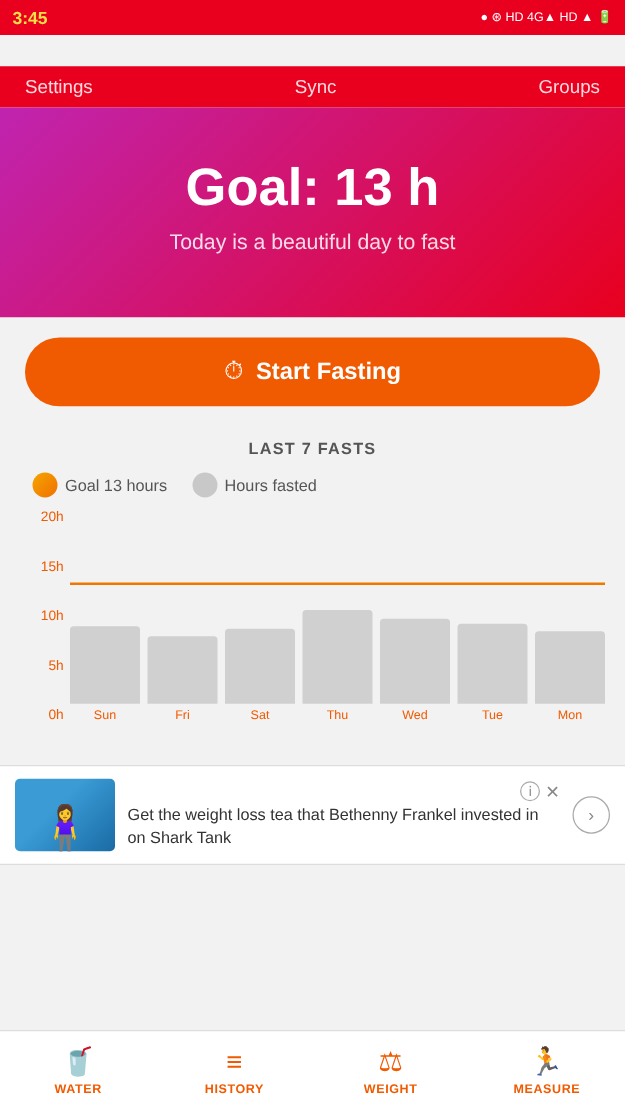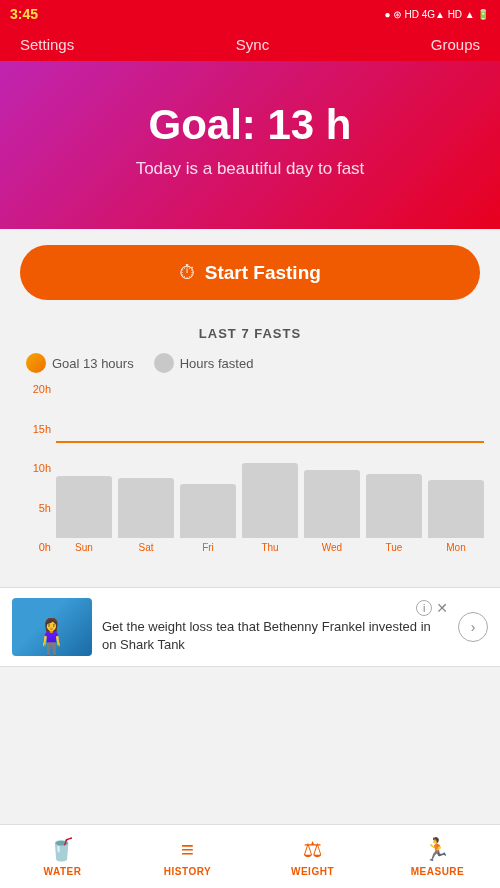--- a/index.html
+++ b/index.html
@@ -30,20 +30,21 @@
       font-size: 10px;
     }
 
     
     .top-nav {
       background: #e8001e;
       display: flex;
       justify-content: space-between;
       align-items: center;
       padding: 8px 20px;
+      margin-top: 25px;
     }
     .top-nav a {
       color: rgba(255,255,255,0.85);
       font-size: 15px;
       text-decoration: none;
     }
 
     
     .hero {
       background: linear-gradient(135deg, #c024b0 0%, #e8001e 100%);
@@ -312,26 +313,26 @@
 
     <div style="position:relative;">
 
       <div class="goal-line" style="bottom: 110px;"></div>
       <div class="chart-bars" id="chart-bars">
           <div class="bar-group">
             <div class="bar" style="height: 62px;"></div>
             <div class="bar-label">Sun</div>
           </div>
           <div class="bar-group">
+            <div class="bar" style="height: 54px;"></div>
+            <div class="bar-label">Fri</div>
+          </div>
+          <div class="bar-group">
             <div class="bar" style="height: 60px;"></div>
             <div class="bar-label">Sat</div>
-          </div>
-          <div class="bar-group">
-            <div class="bar" style="height: 54px;"></div>
-            <div class="bar-label">Fri</div>
           </div>
           <div class="bar-group">
             <div class="bar" style="height: 75px;"></div>
             <div class="bar-label">Thu</div>
           </div>
           <div class="bar-group">
             <div class="bar" style="height: 68px;"></div>
             <div class="bar-label">Wed</div>
           </div>
           <div class="bar-group">

